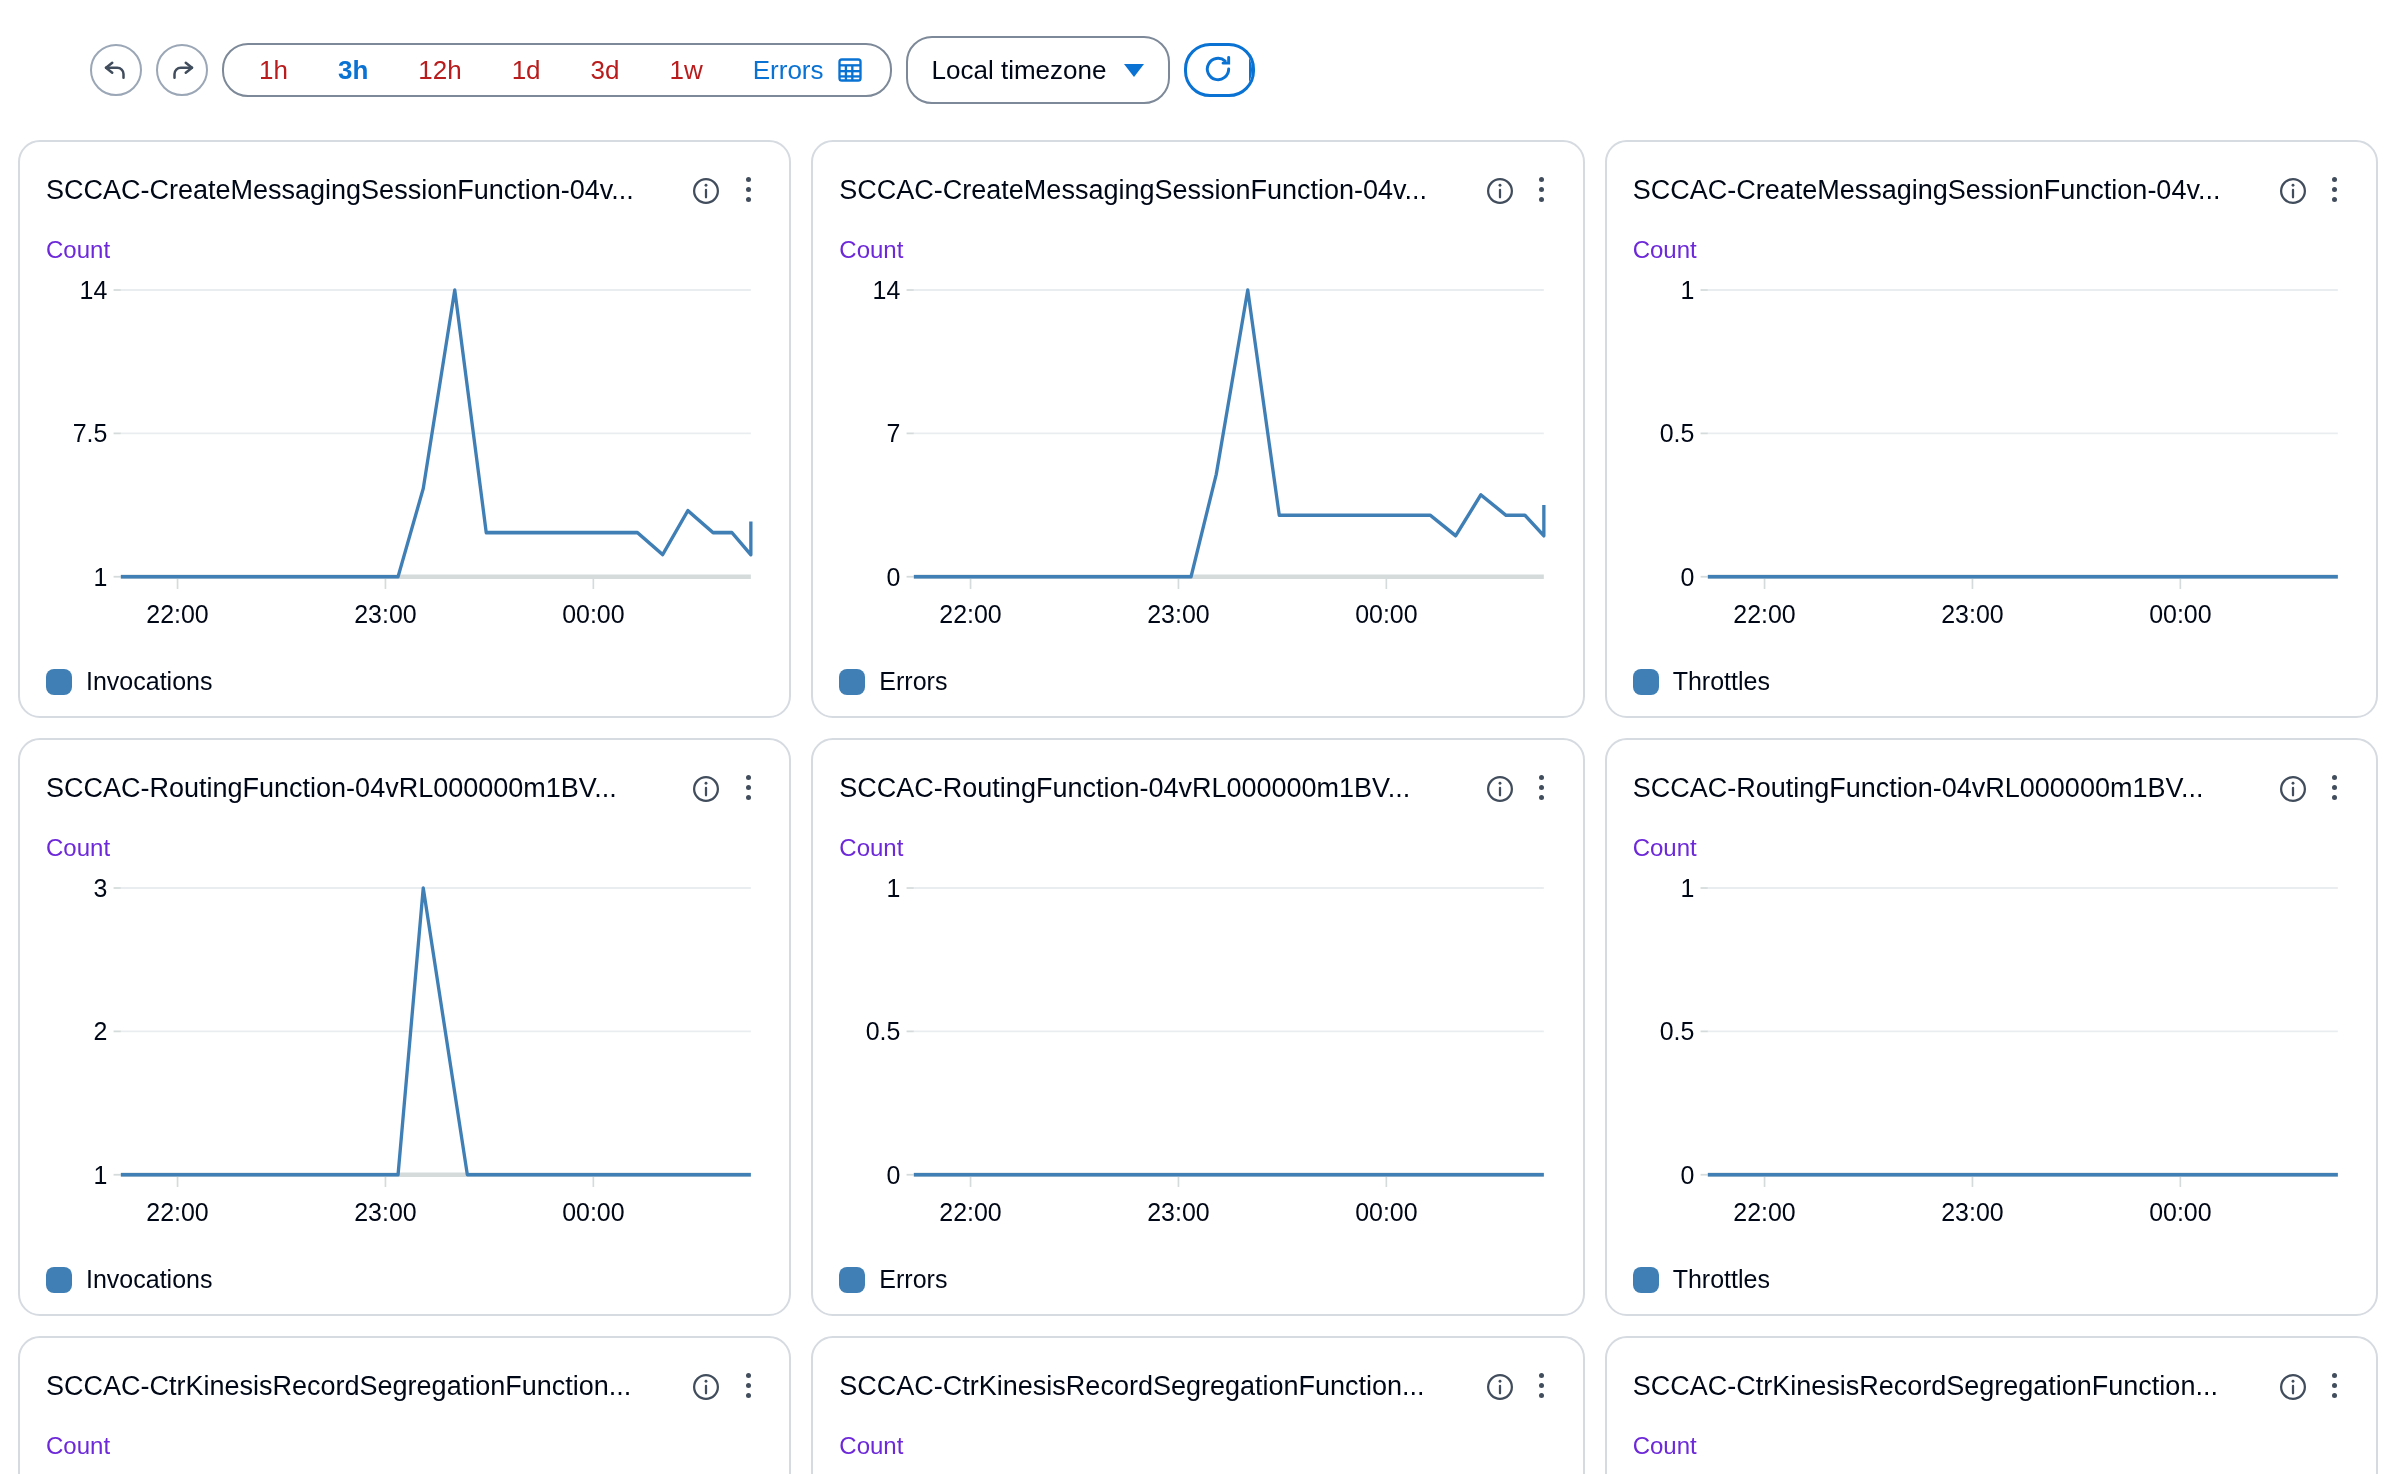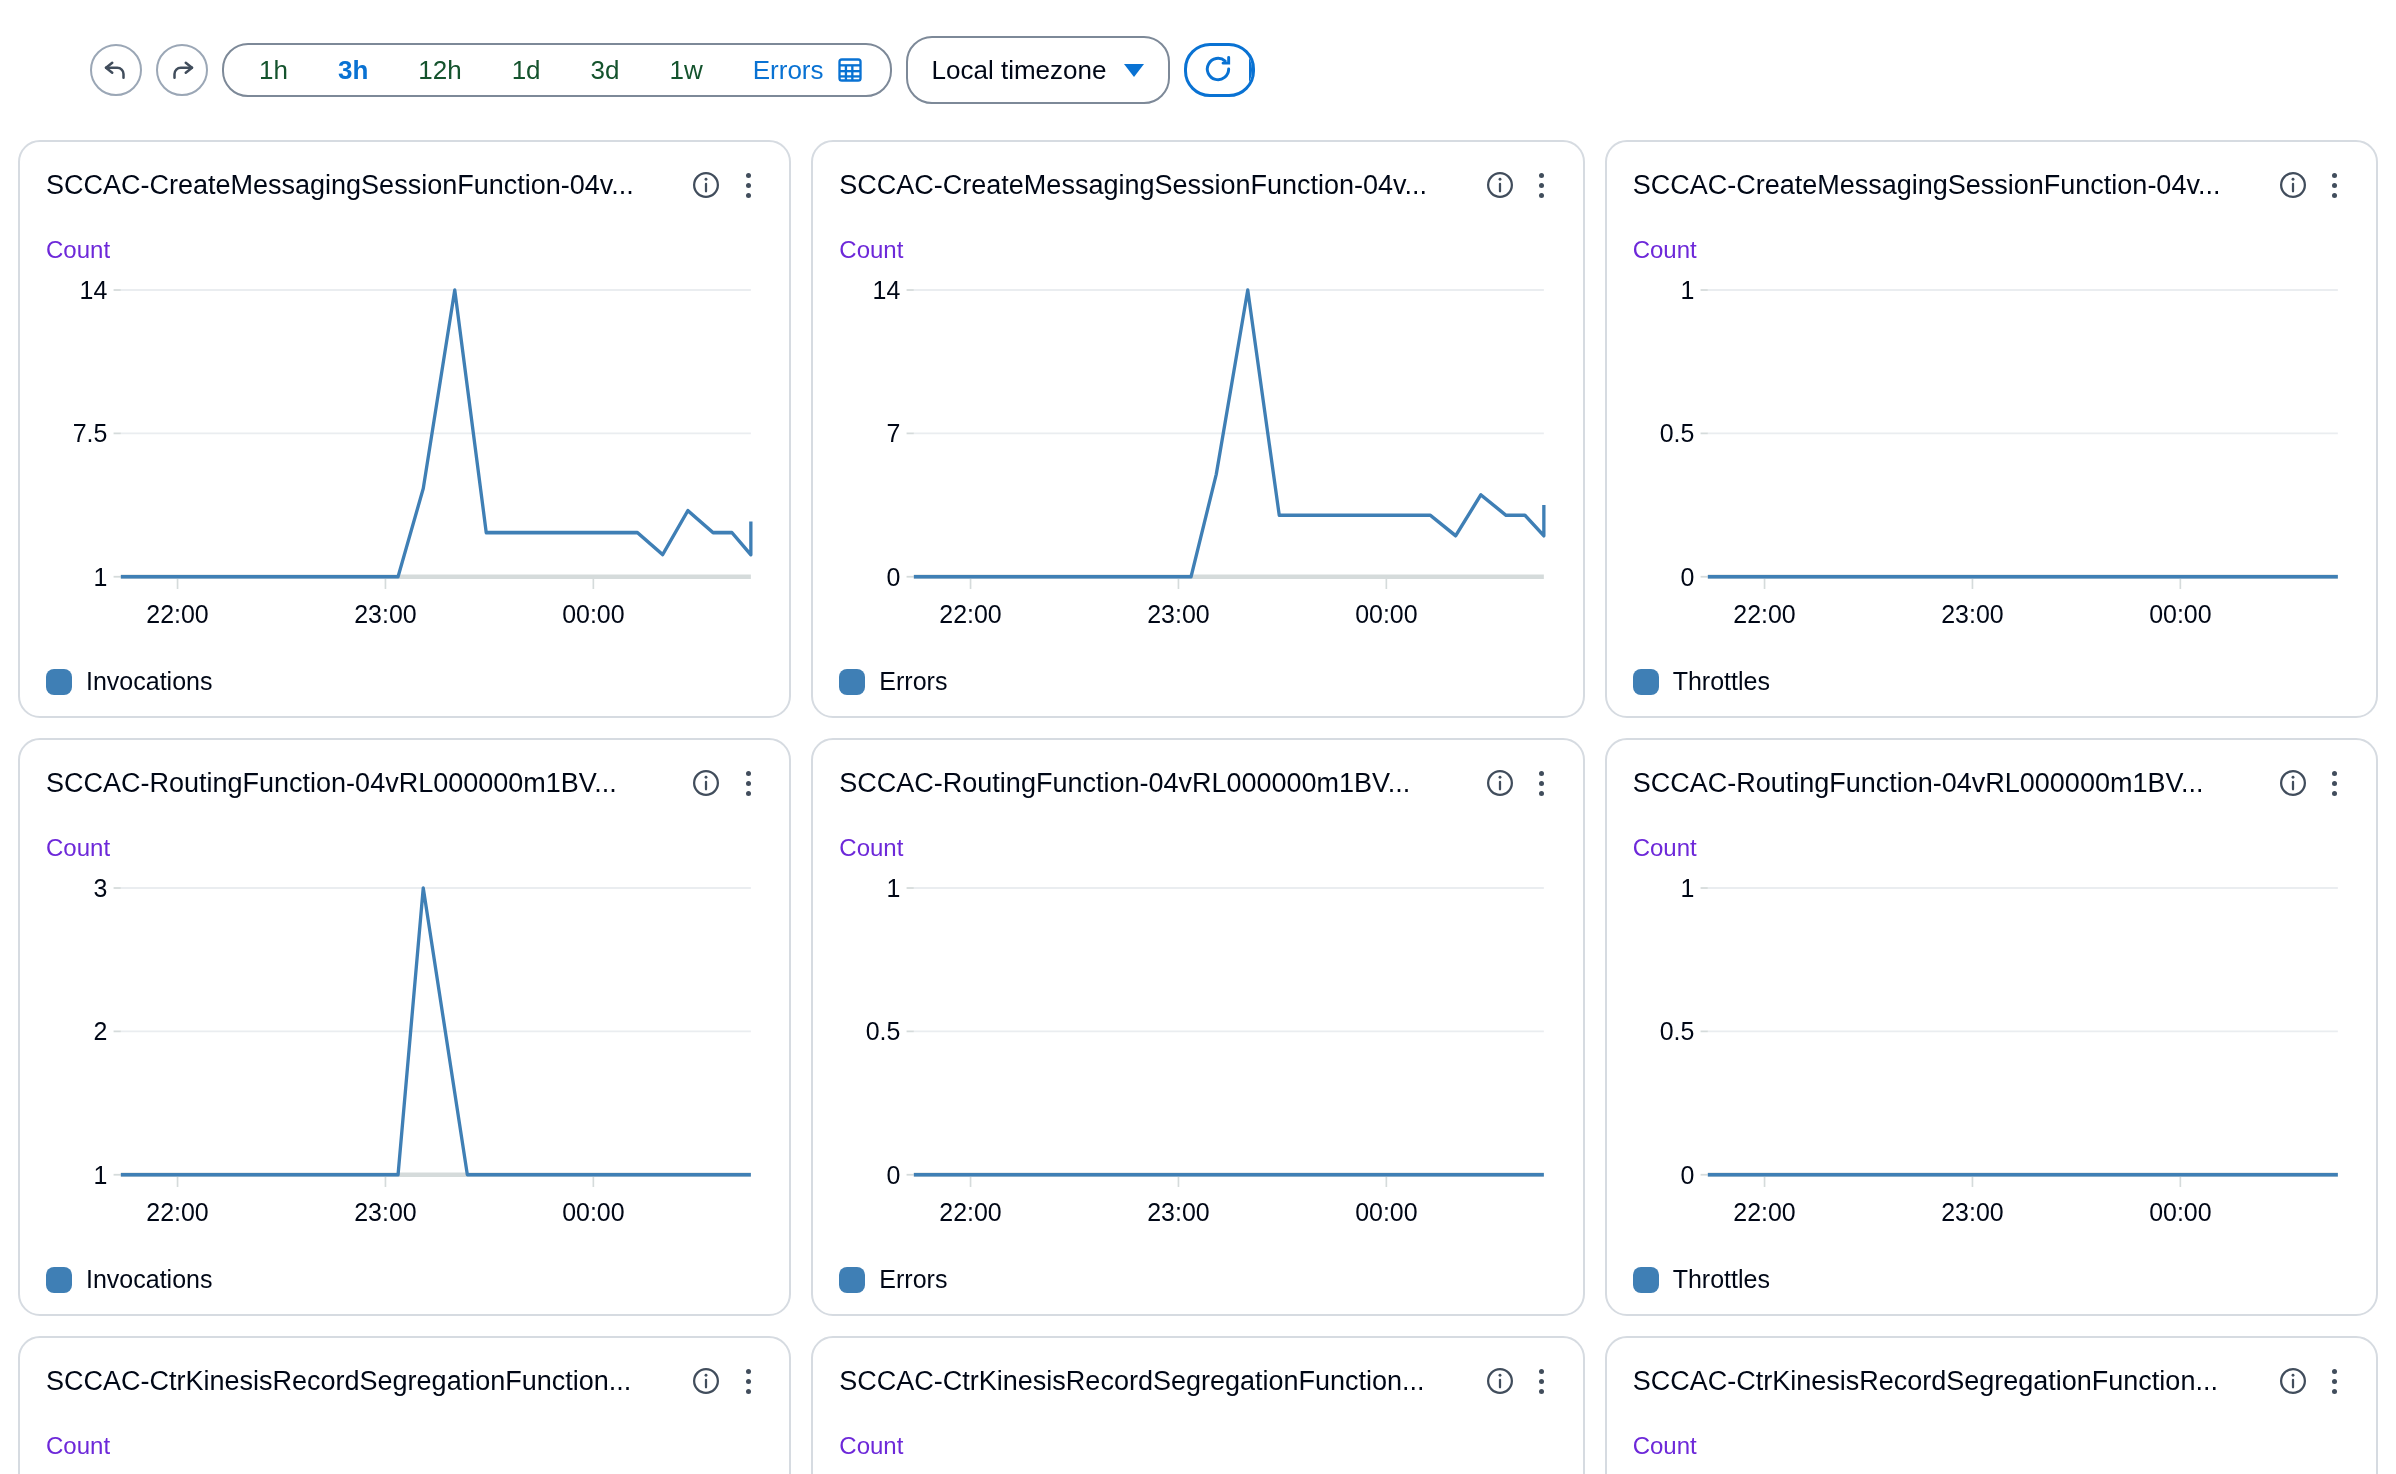--- a/index.html
+++ b/index.html
@@ -54,21 +54,21 @@
     display: flex;
     align-items: center;
     border: 2px solid #7d8998;
     border-radius: 26px;
     height: 54px;
     padding: 0 10px;
     background: #fff;
   }
   .time-btn {
     font-size: 26px;
-    color: #14532d;
+    color: #b91c1c;
     padding: 0 25px;
     line-height: 50px;
     white-space: nowrap;
     background: none;
     border: none;
     font-family: inherit;
     cursor: pointer;
   }
   .time-btn.active { color: #0972d3; font-weight: bold; }
   .time-btn.link { color: #0972d3; padding-right: 12px; }
@@ -119,21 +119,21 @@
     padding: 22px 26px 20px 26px;
     display: flex;
     flex-direction: column;
     height: 578px;
     overflow: hidden;
   }
   .widget.partial { height: 164px; }
 
   .w-head {
     display: flex;
-    align-items: center;
+    align-items: flex-end;
     gap: 12px;
     height: 42px;
     flex: none;
   }
   .w-title {
     font-size: 27px;
     color: #000716;
     white-space: nowrap;
     overflow: hidden;
     text-overflow: ellipsis;

